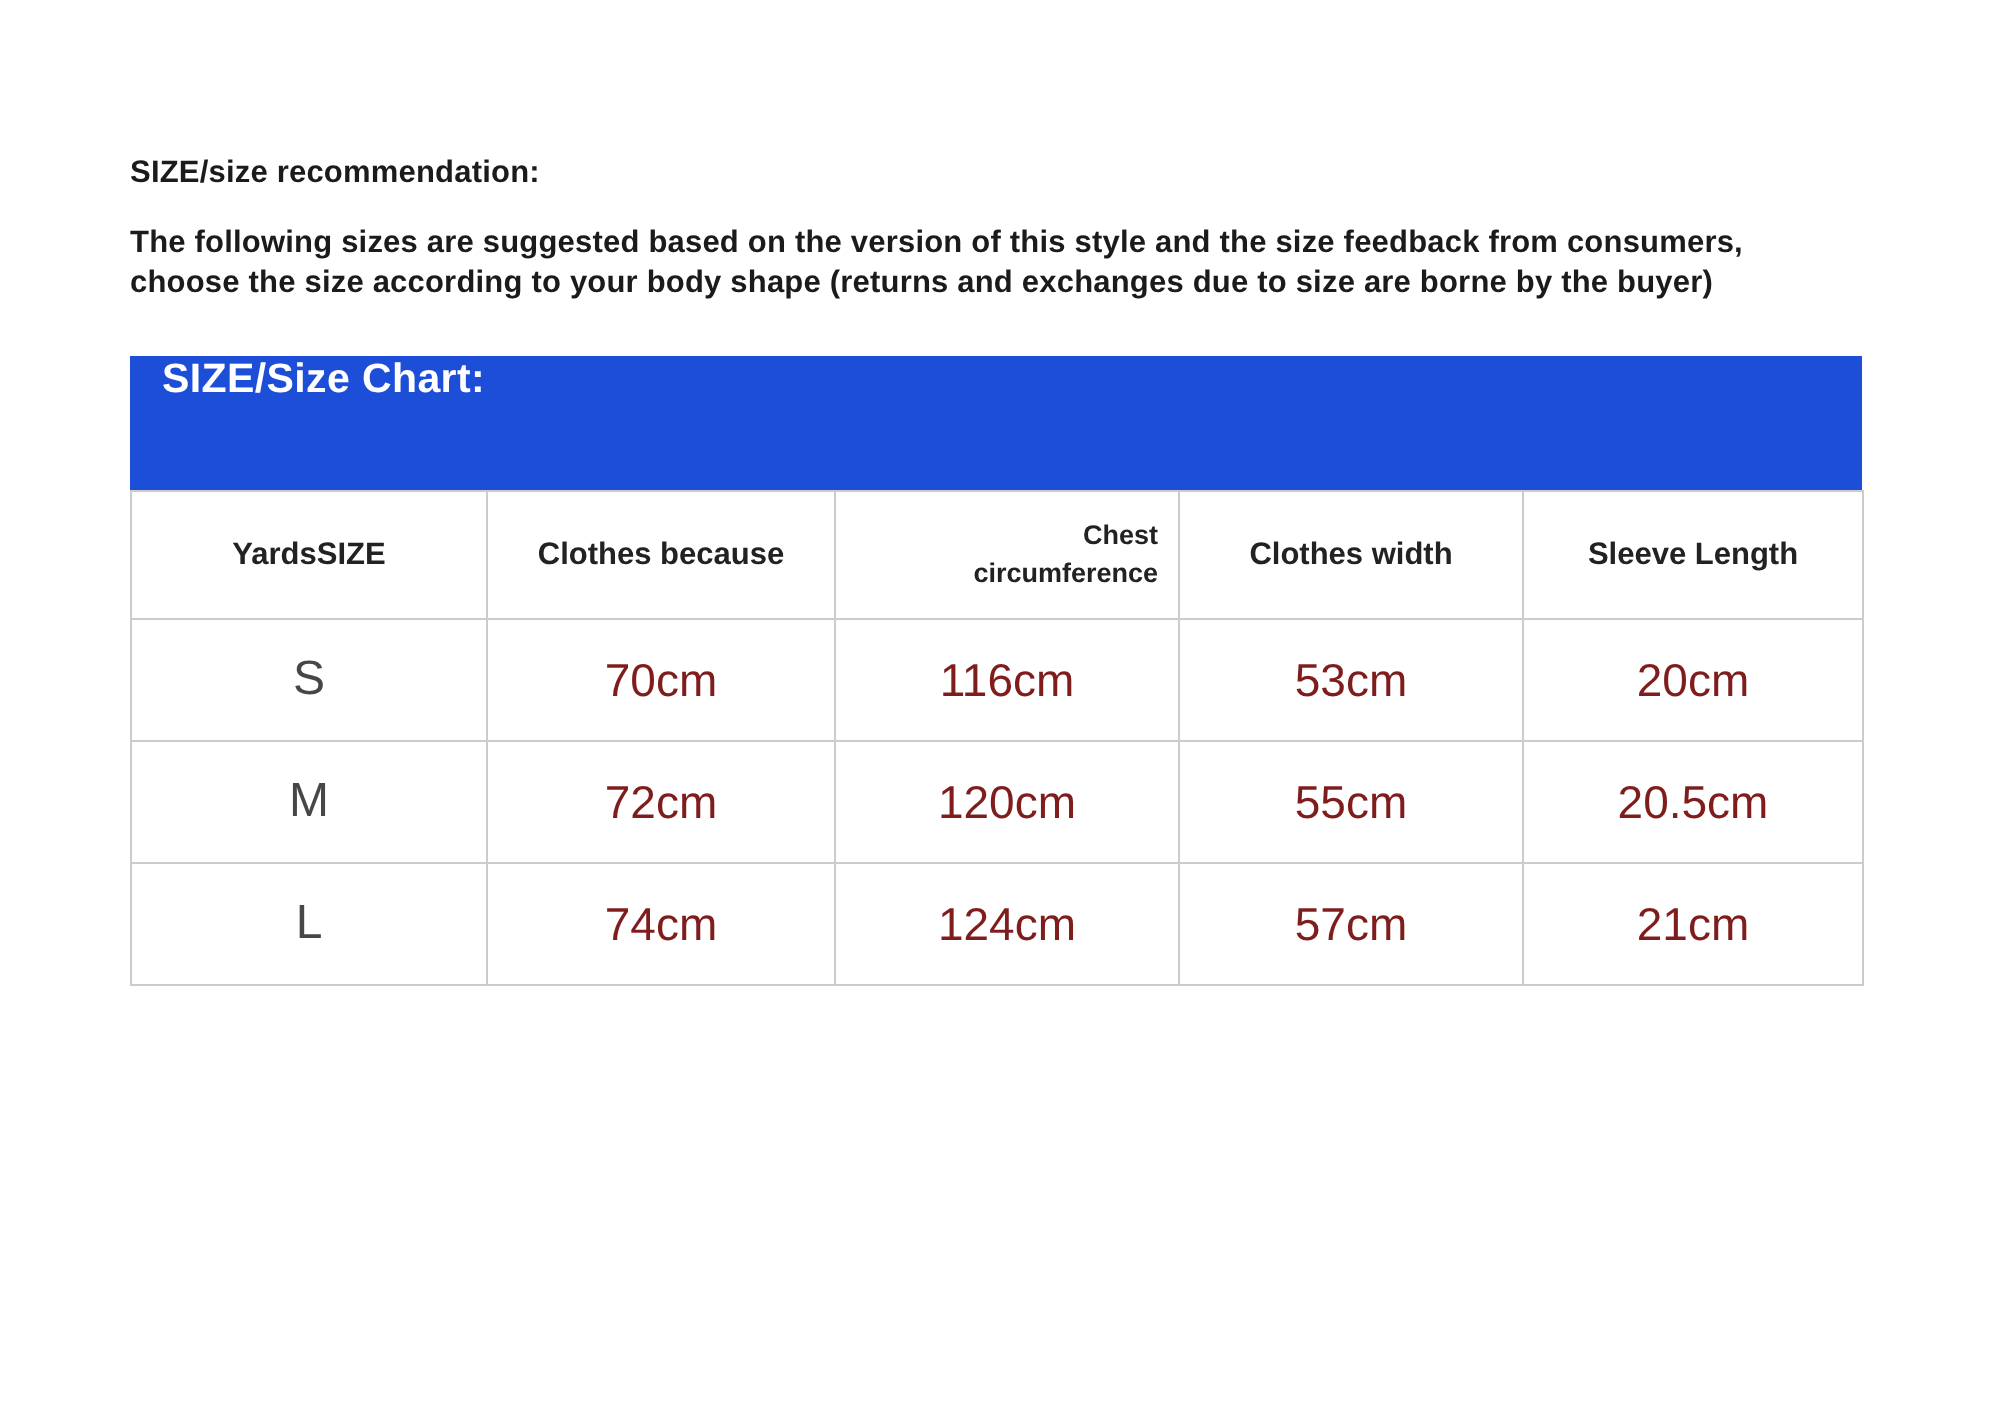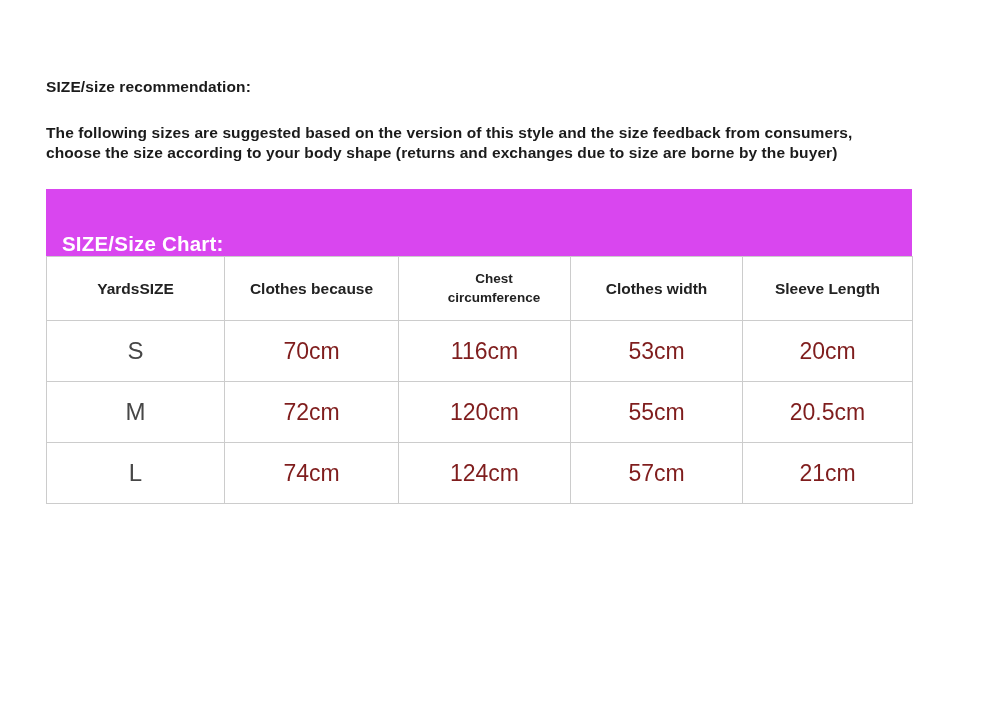--- a/index.html
+++ b/index.html
@@ -6,45 +6,45 @@
   html, body {
     margin: 0;
     padding: 0;
     background: #ffffff;
     font-family: "Liberation Sans", sans-serif;
   }
   .page {
     width: 1000px;
     height: 708px;
     background: #ffffff;
-    padding: 78px 67px 0 46px;
+    padding: 78px 67px 0 65px;
     overflow: hidden;
   }
   .heading {
     margin: 0;
     font-size: 15.5px;
     font-weight: bold;
     color: #1b1b1b;
     letter-spacing: 0.1px;
   }
   .para {
-    margin-top: 27px;
+    margin-top: 16px;
     font-size: 15.5px;
     font-weight: bold;
     color: #1b1b1b;
     line-height: 19.5px;
     letter-spacing: 0.1px;
   }
   .banner {
     margin-top: 27px;
     width: 866px;
     height: 67px;
-    background: #d946ef;
+    background: #1d4ed8;
     display: flex;
-    align-items: flex-end;
+    align-items: flex-start;
     padding-left: 16px;
   }
   .banner-title {
     color: #ffffff;
     font-weight: bold;
     font-size: 20.5px;
     letter-spacing: 0.2px;
   }
   table.size-table {
     border-collapse: collapse;
@@ -59,21 +59,21 @@
     background: #ffffff;
   }
   .size-table thead th {
     height: 64px;
     font-size: 15.5px;
     font-weight: bold;
     color: #222222;
   }
   .size-table thead th.chest {
     font-size: 13.5px;
-    text-align: center;
+    text-align: right;
     padding-left: 29px;
     padding-right: 10px;
     line-height: 1.4;
   }
   .size-table tbody td {
     height: 61px;
     font-size: 23px;
     font-weight: 400;
     color: #7f1d1d;
   }

